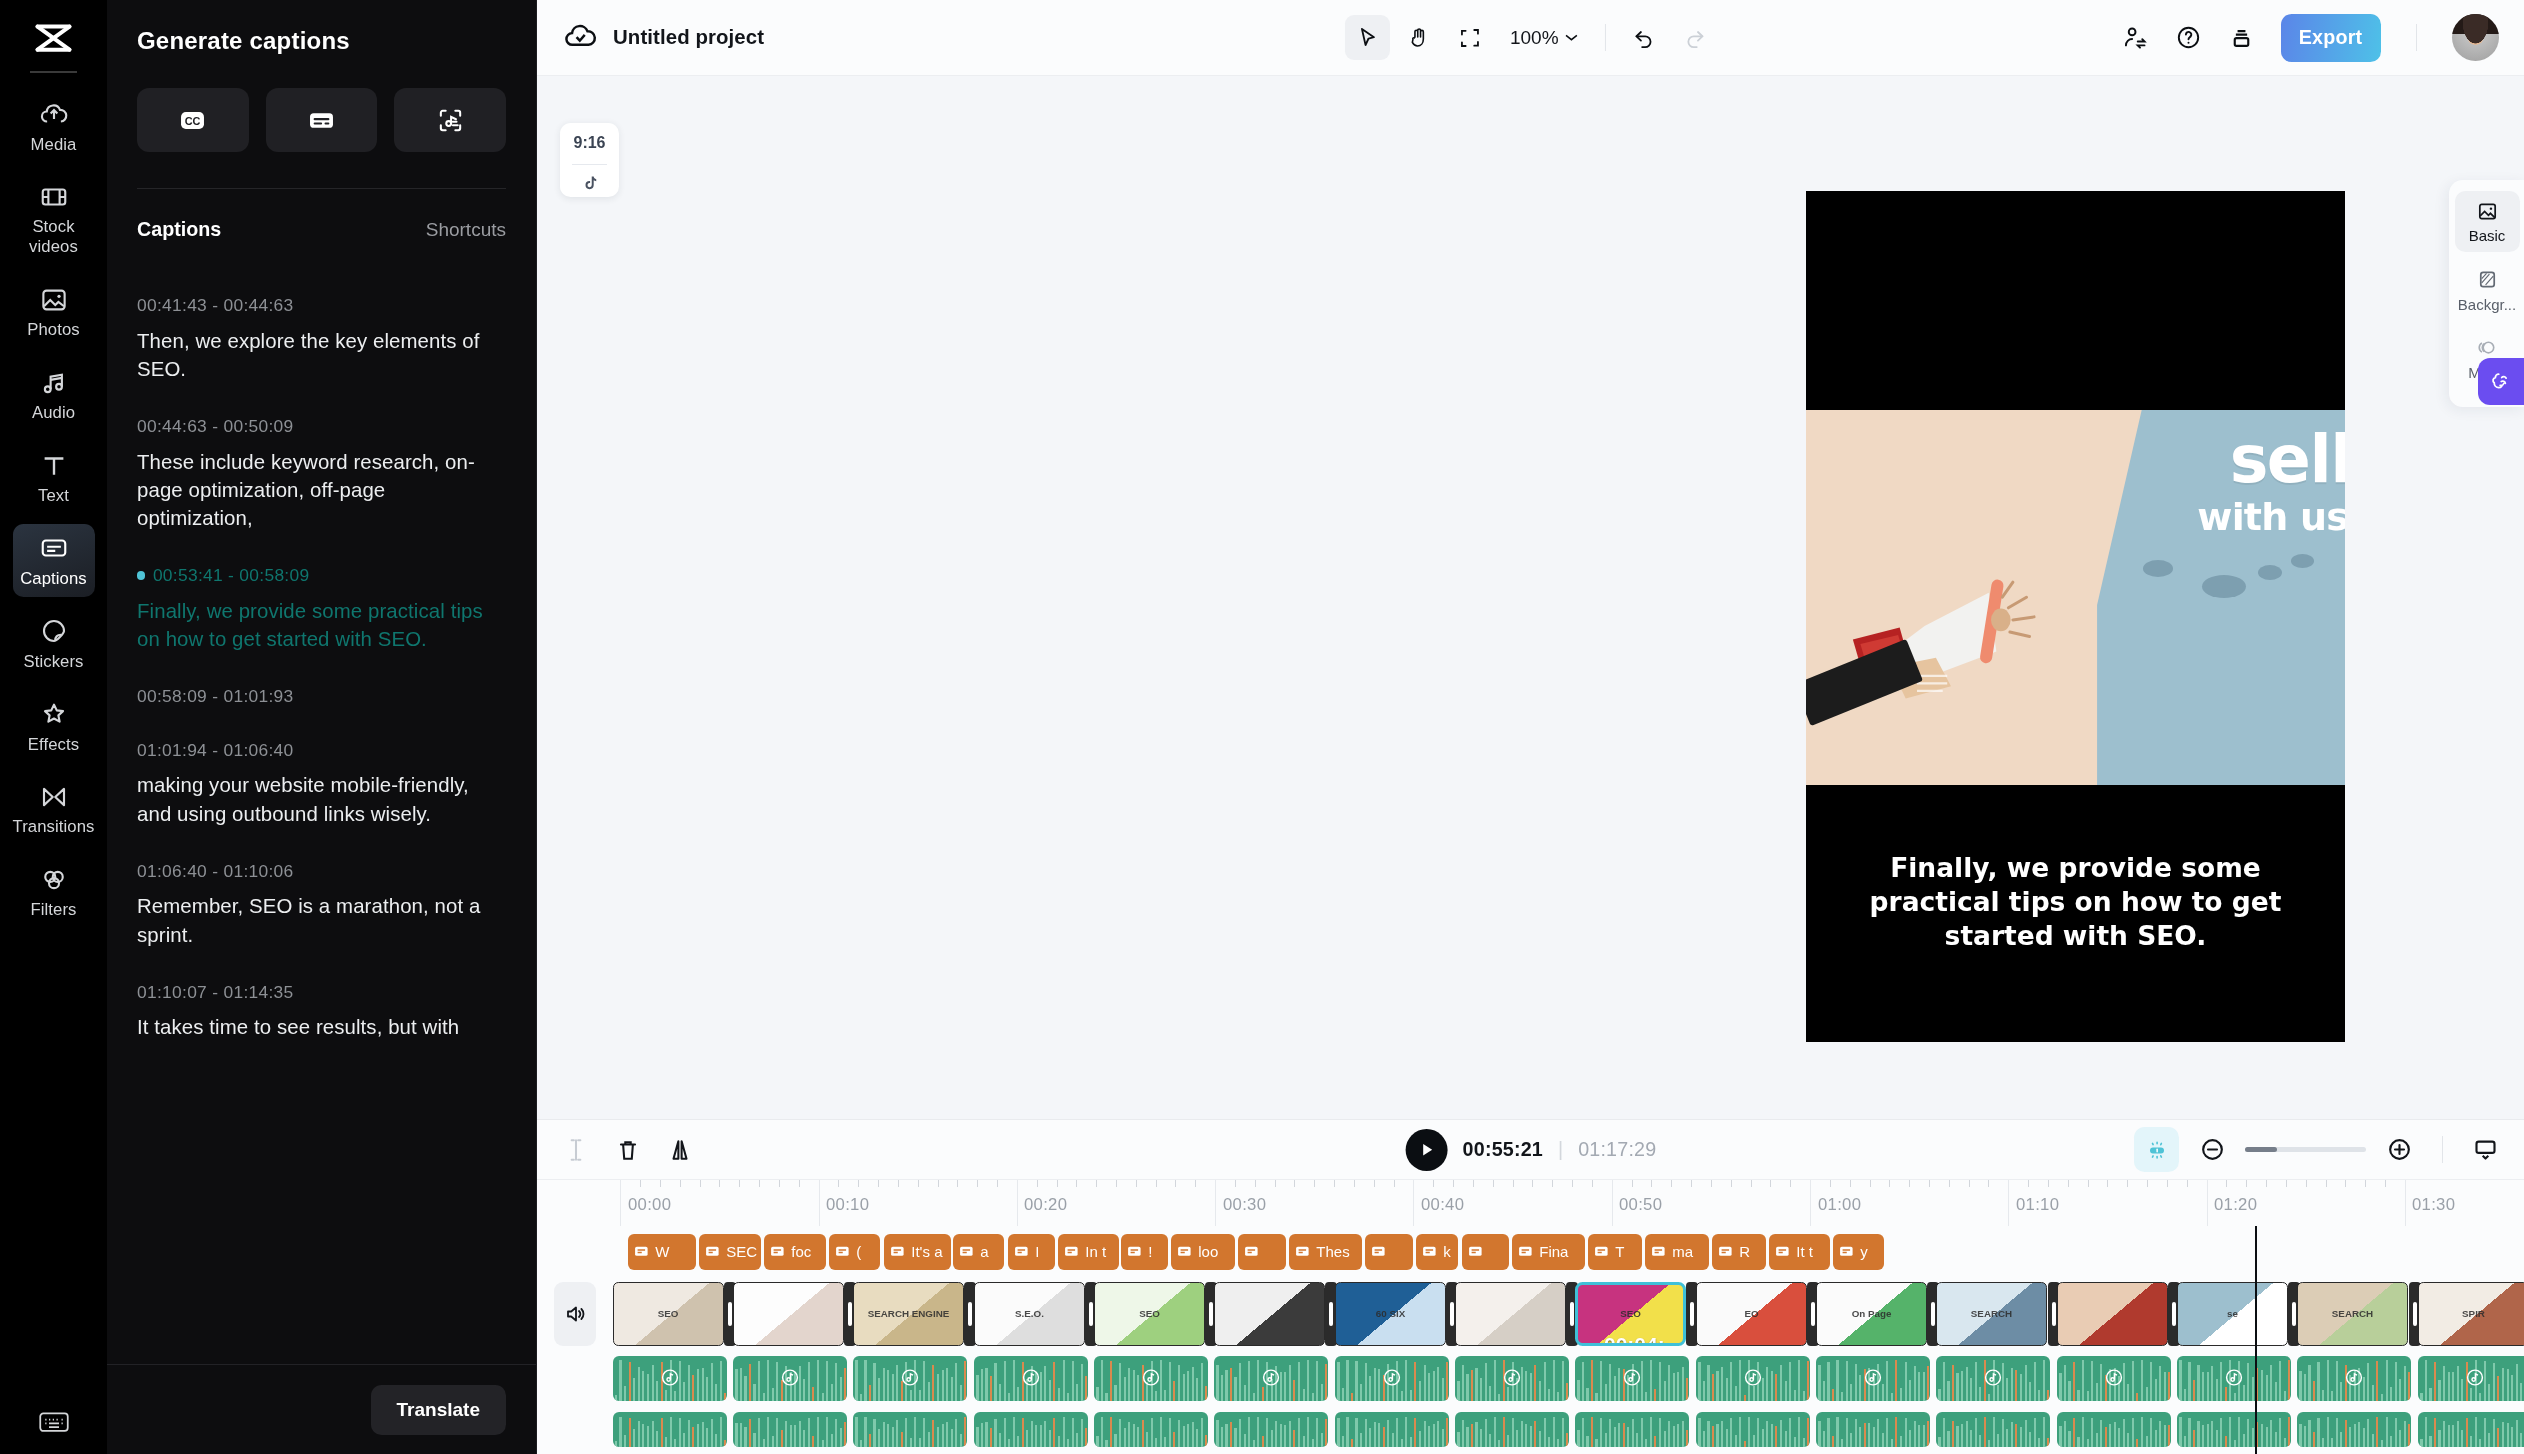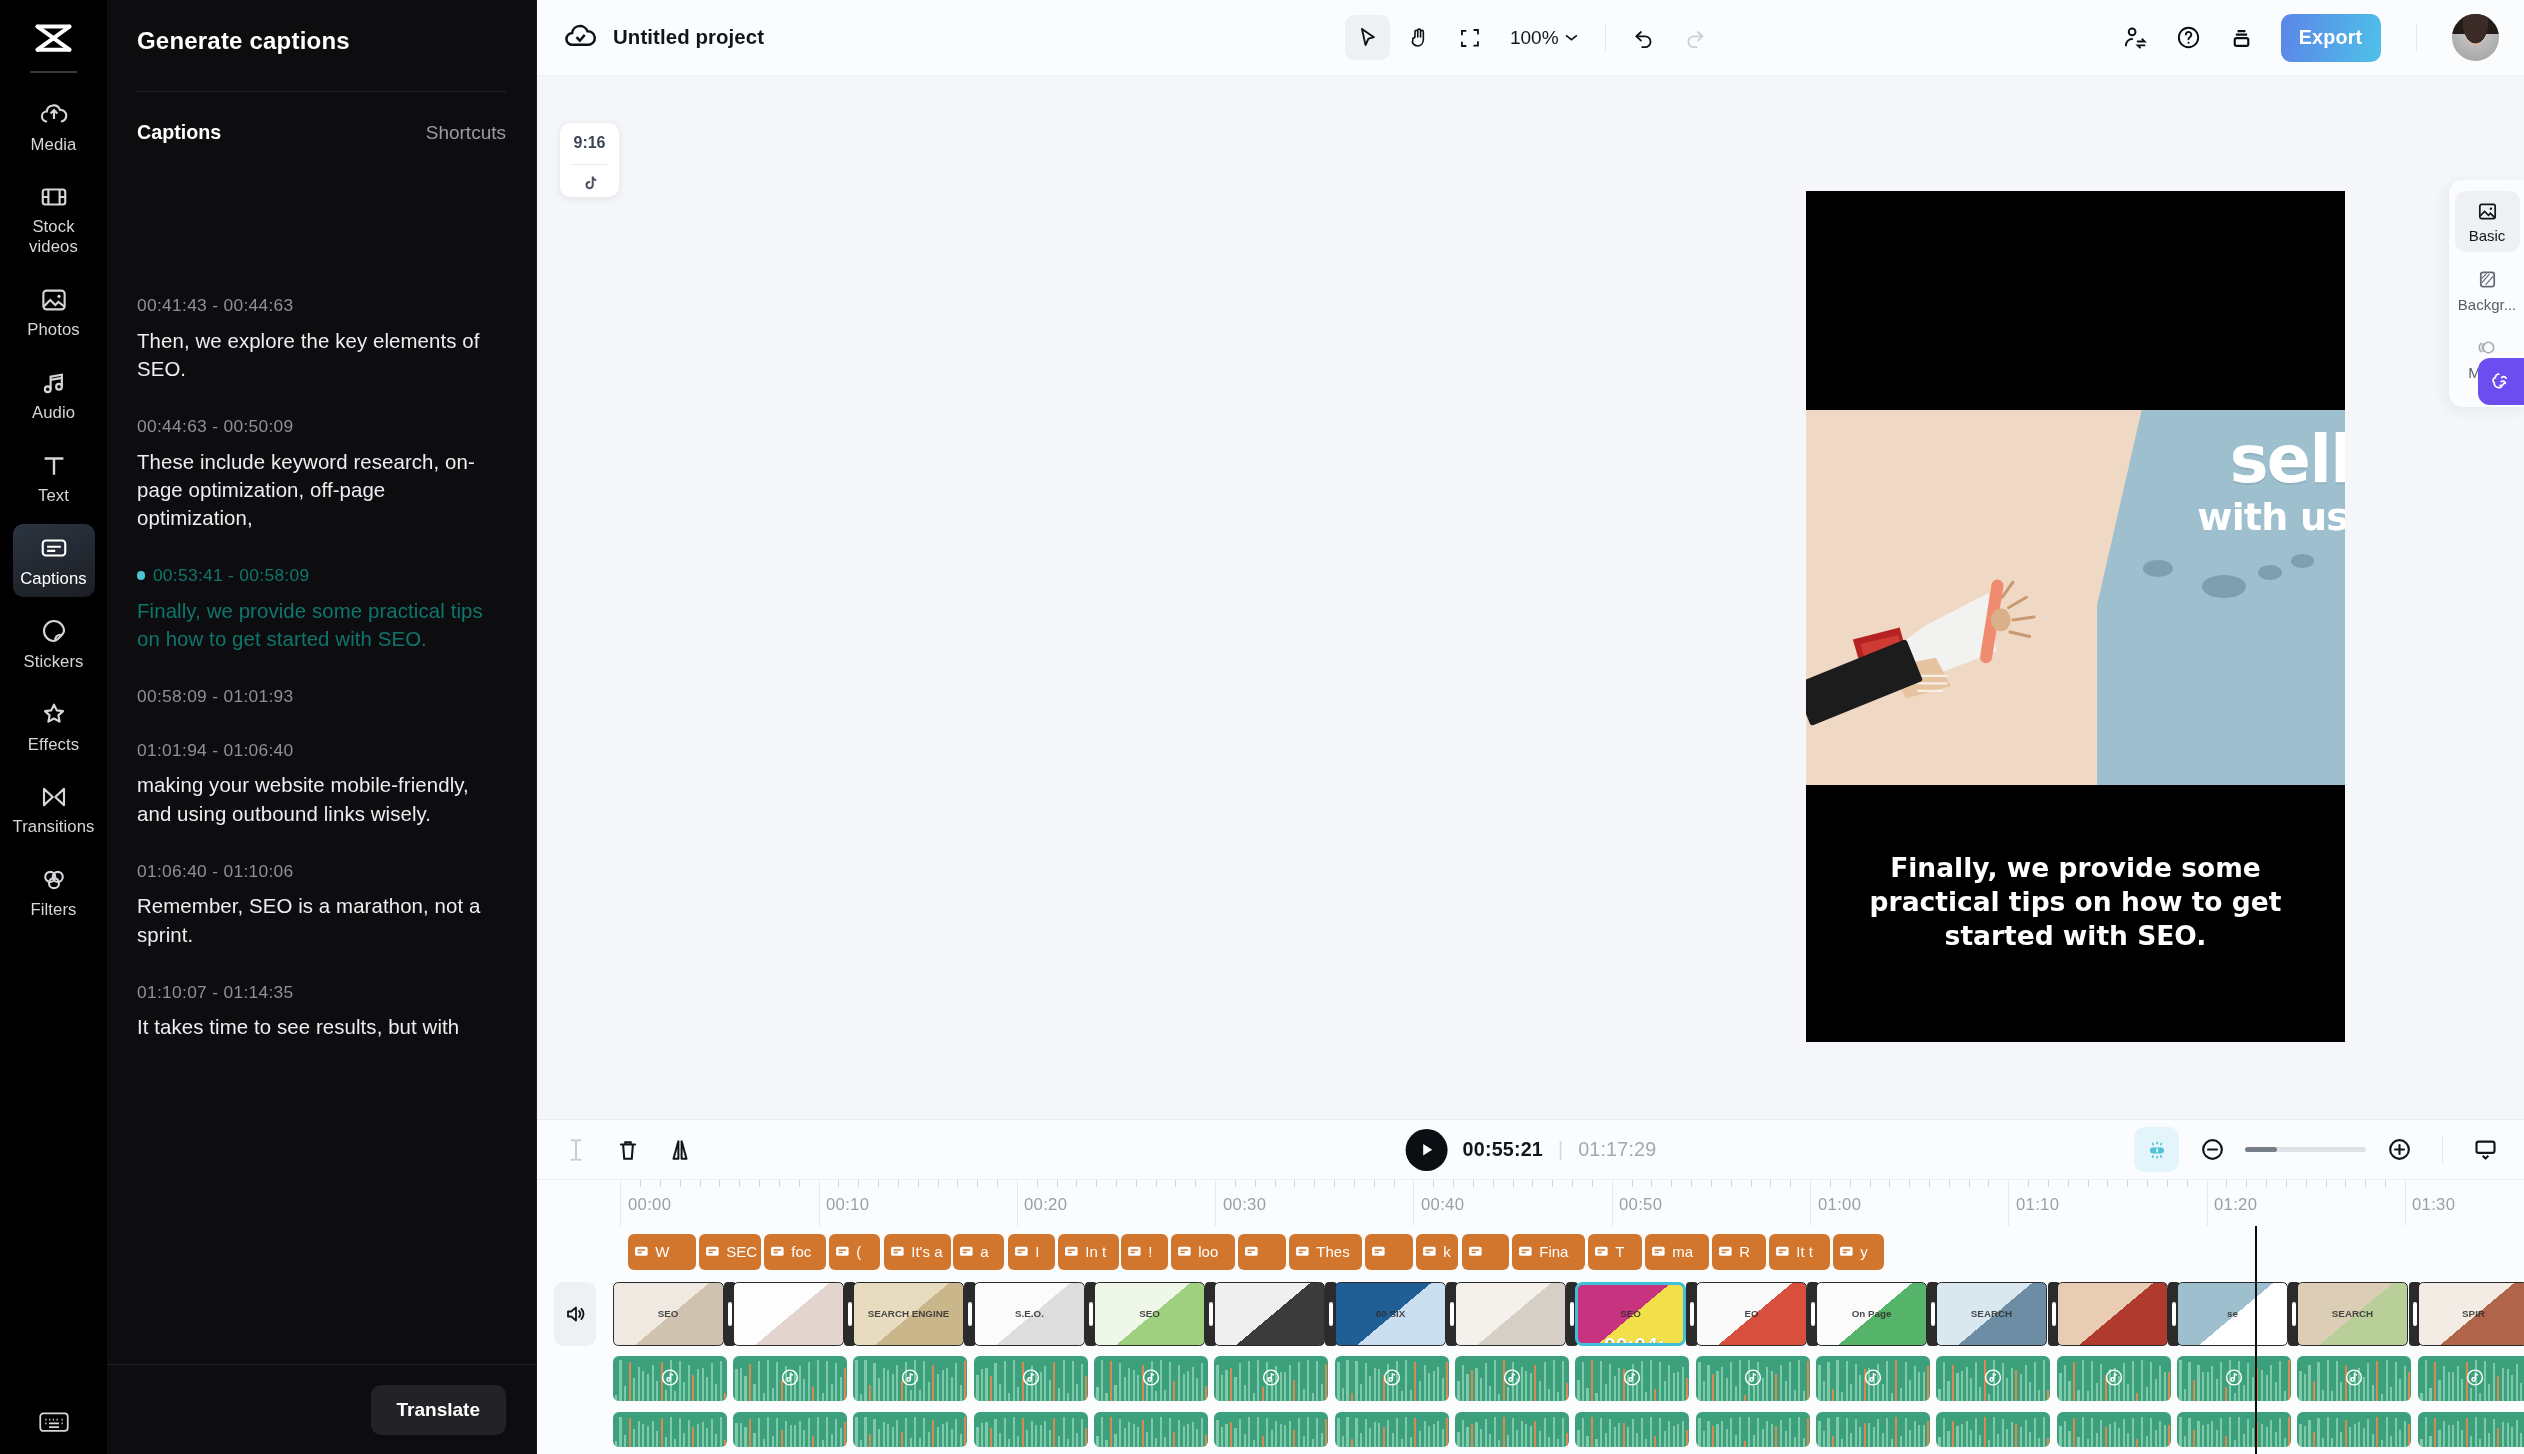--- a/index.html
+++ b/index.html
@@ -310,20 +310,43 @@
       <svg viewBox="0 0 24 16" width="30" height="20.4" fill="none" stroke="#d4d6d9" stroke-width="1.4">
         <rect x="1" y="1" width="22" height="14" rx="2.5"></rect>
           <path d="M5 6h1M8 6h1M11 6h1M14 6h1M18 6h1M5 9h1M8 9h8M18 9h1M8 12h8"></path>
         </svg>
     </div>
   </div>
 
   <div class="panel">
     <div class="panel-title">Generate captions</div>
 
+    <div class="gen-row">
+      <div class="gen-btn">
+        <svg viewBox="0 0 24 24">
+          <rect x="2.5" y="5" width="19" height="14" rx="4" fill="#fff"></rect>
+          <text x="12" y="16" font-size="9" font-weight="bold" fill="#202024" text-anchor="middle" font-family="Liberation Sans, sans-serif">CC</text>
+          </svg>
+      </div>
+      <div class="gen-btn">
+        <svg viewBox="0 0 24 24">
+          <rect x="2.5" y="6" width="19" height="12" rx="3" fill="#fff"></rect>
+          <rect x="5.5" y="10" width="13" height="1.7" rx=".8" fill="#202024"></rect>
+          <rect x="5.5" y="13.6" width="7" height="1.7" rx=".8" fill="#202024"></rect>
+          <rect x="14.5" y="13.6" width="4" height="1.7" rx=".8" fill="#202024"></rect>
+          </svg>
+      </div>
+      <div class="gen-btn">
+        <svg viewBox="0 0 24 24" fill="none" stroke="#fff" stroke-width="1.7" stroke-linecap="round">
+          <path d="M4 8V5.5A1.5 1.5 0 015.5 4H8M16 4h2.5A1.5 1.5 0 0120 5.5V8M20 16v2.5a1.5 1.5 0 01-1.5 1.5H16M8 20H5.5A1.5 1.5 0 014 18.5V16"></path>
+          <circle cx="10.5" cy="14.5" r="2"></circle>
+            <path d="M12.5 14.5V9l4 2M14 16h4M14 13h3"></path>
+          </svg>
+      </div>
+    </div>
 
     <div class="panel-div"></div>
 
     <div class="cap-head">
       <div class="t">Captions</div>
       <div class="s">Shortcuts</div>
     </div>
 
     <div class="cap-list">
       <div class="cap-item">

